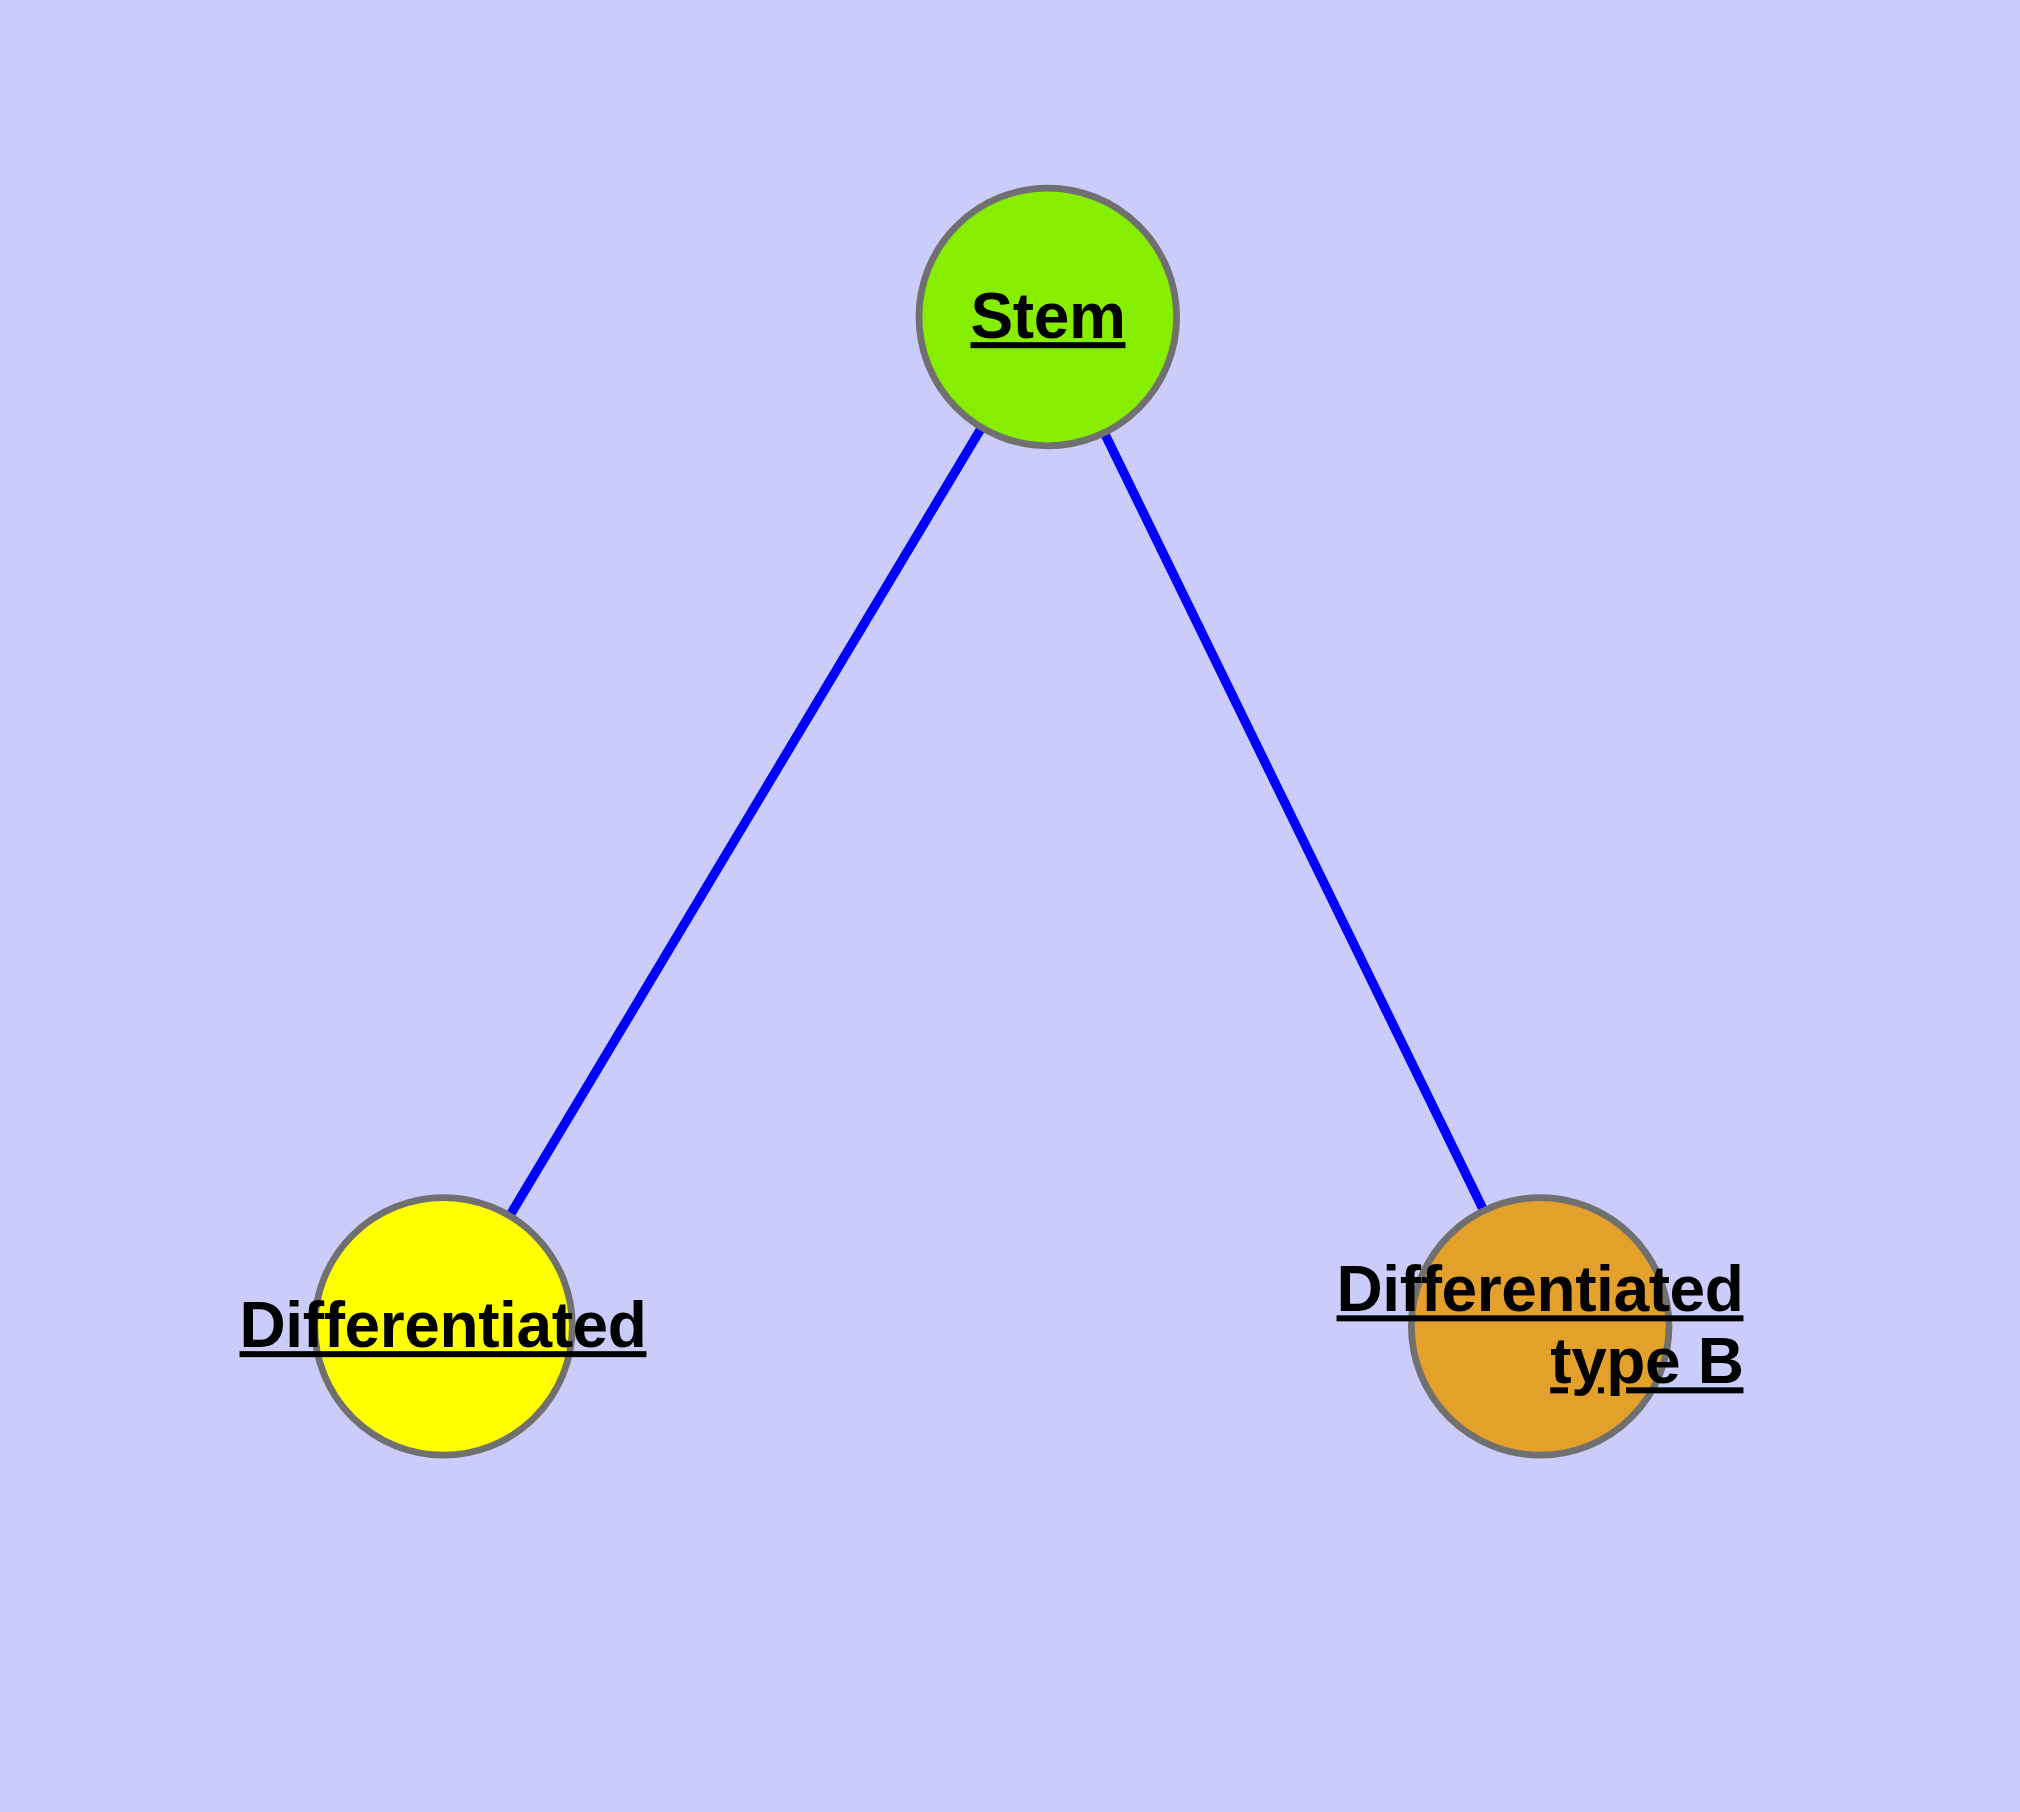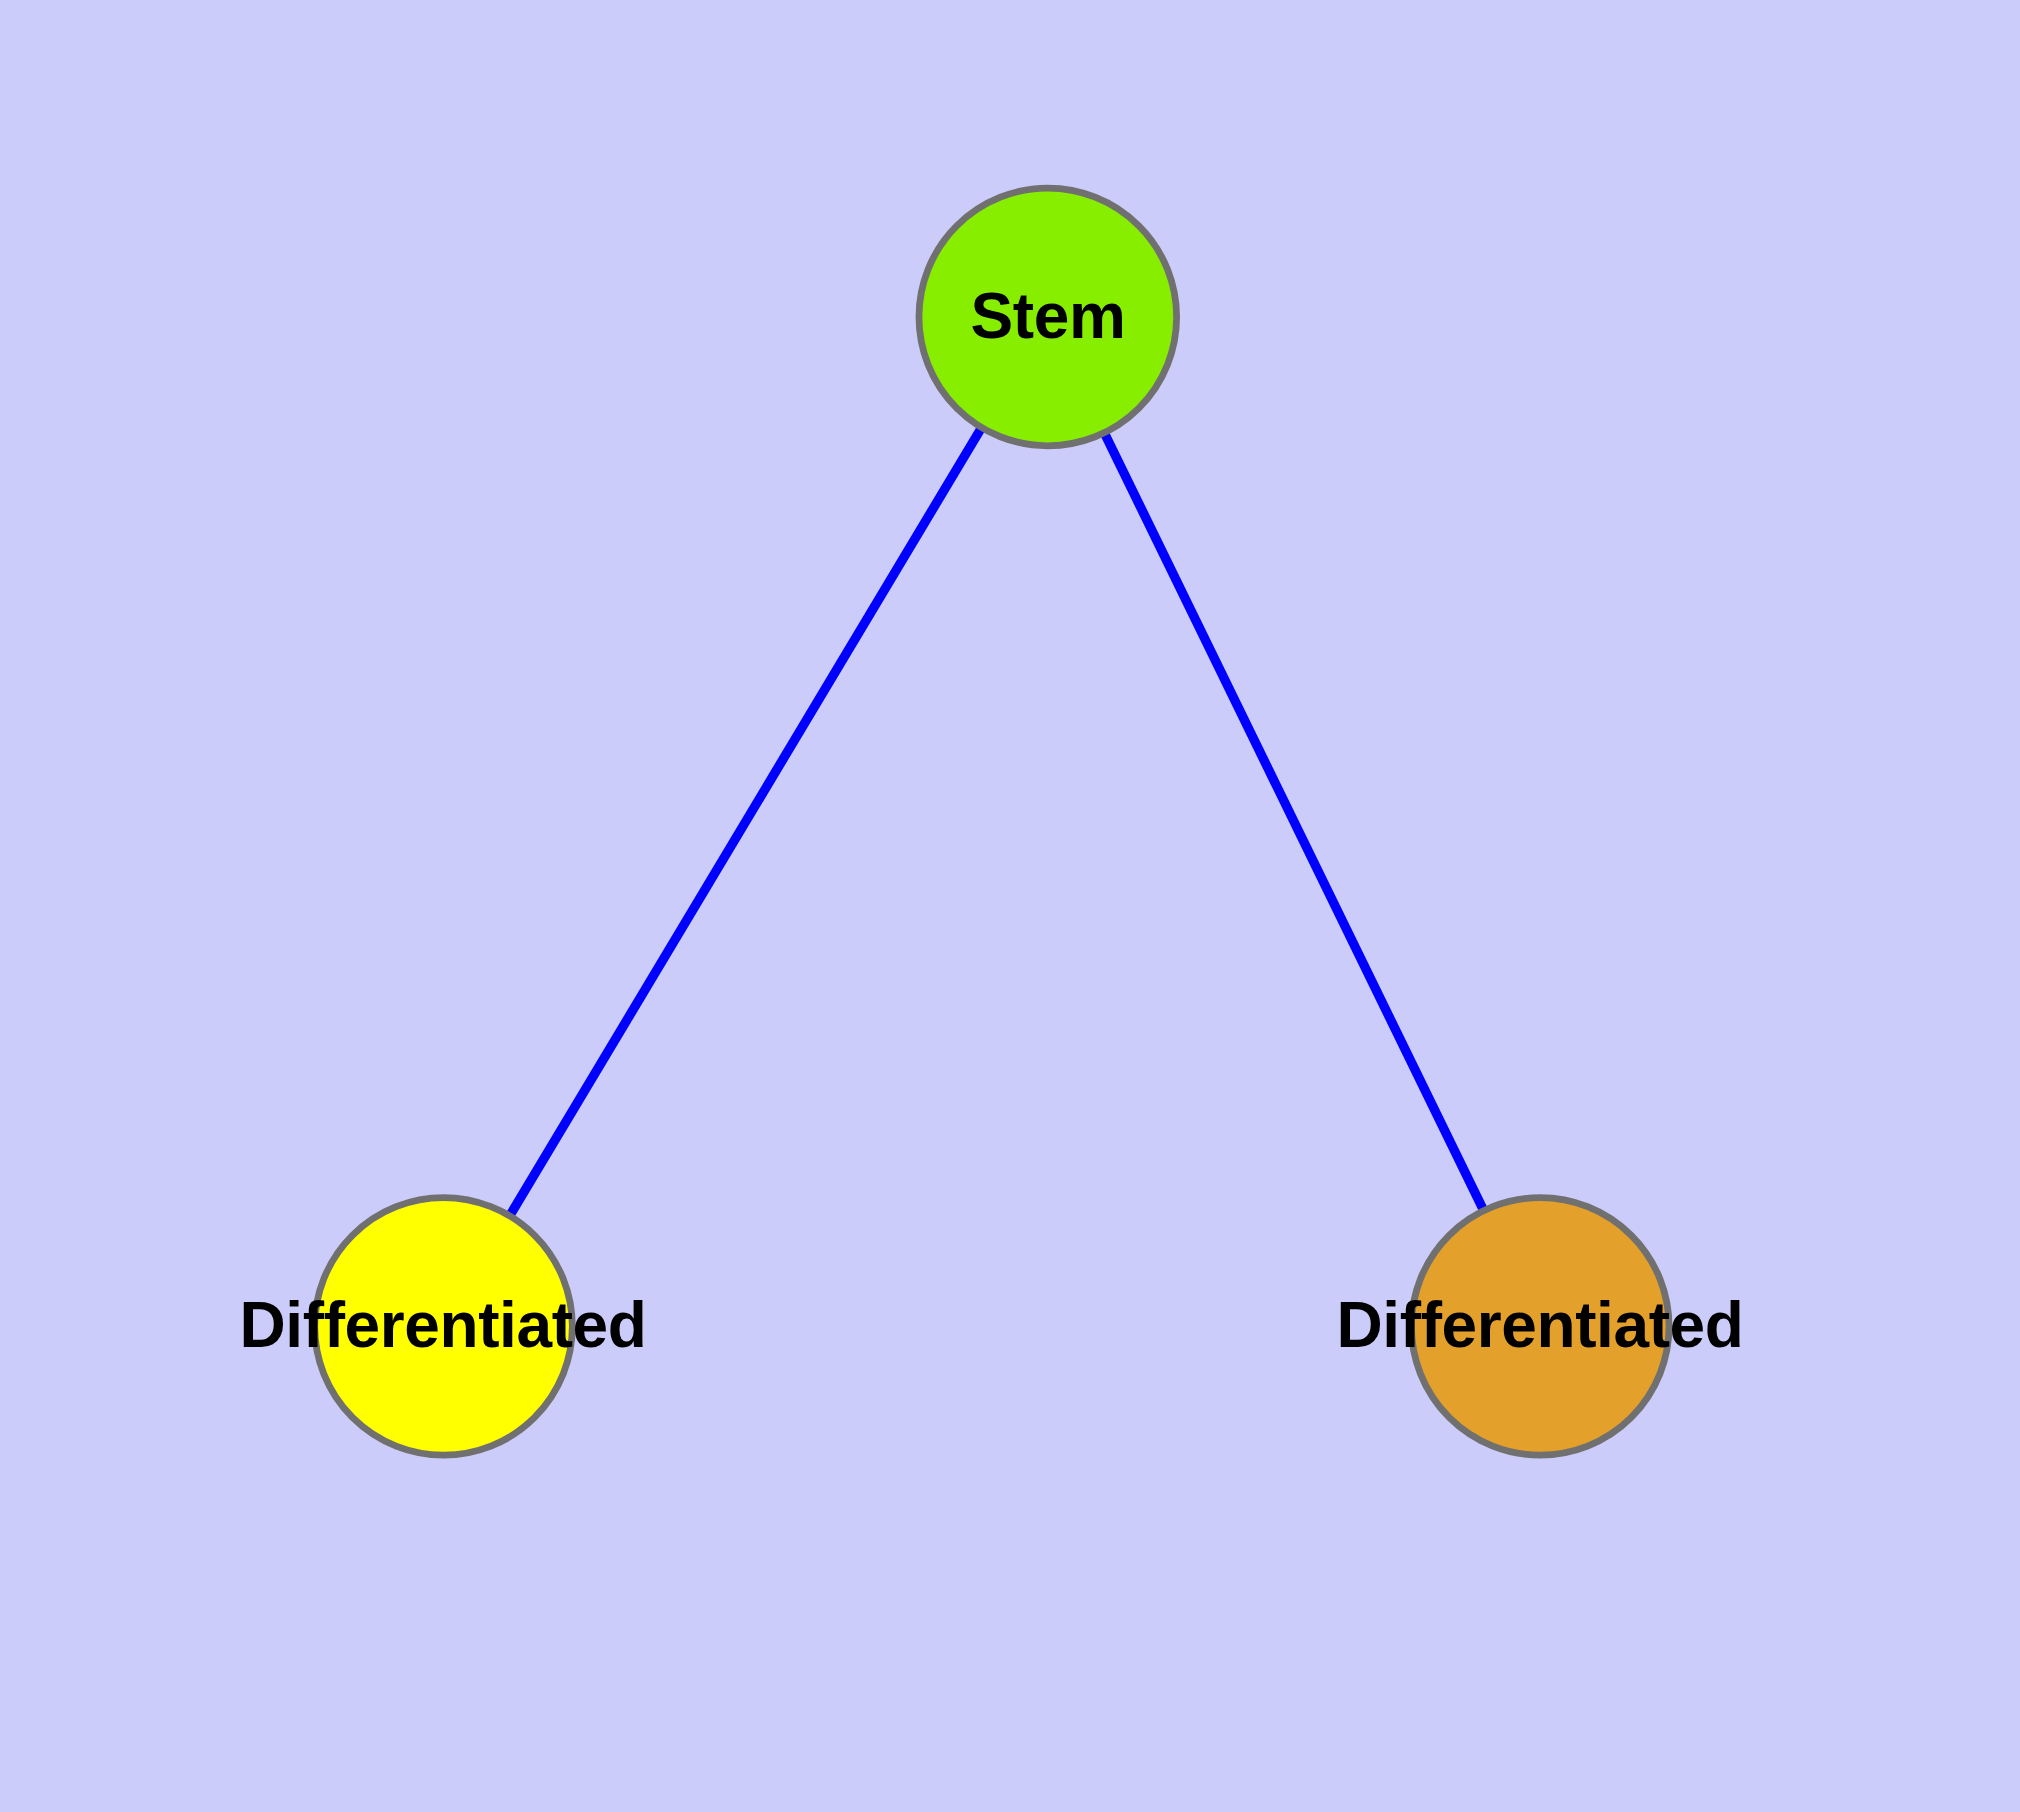--- a/index.html
+++ b/index.html
@@ -27,20 +27,21 @@
     position: absolute;
     text-align: right;
     font-family: "Liberation Sans", "DejaVu Sans", sans-serif;
     font-weight: bold;
     color: #000000;
     white-space: pre;
     line-height: 1.12;
     transform: translate(-50%, -50%);
     pointer-events: none;
     letter-spacing: -0.4px;
+    text-decoration: underline;
   }
 </style>
 </head>
 <body style="background: rgb(204, 204, 250);">
 
 <div id="canvas" style="width: 2021px; height: 1812px; background: rgb(204, 204, 250);">
 
   <svg id="graph-svg" viewBox="0 0 2384 2138" xmlns="http://www.w3.org/2000/svg">
     <g id="edges-layer">
         <line x1="1236" y1="374" x2="523" y2="1565" stroke="#0000ff" stroke-width="11" stroke-linecap="butt"></line>
@@ -49,17 +50,17 @@
     <g id="nodes-layer">
         <circle cx="1236" cy="374" r="152" fill="#88ee00" stroke="#707070" stroke-width="8"></circle>
         <circle cx="523" cy="1565" r="152" fill="#ffff00" stroke="#707070" stroke-width="8"></circle>
         <circle cx="1817" cy="1565" r="152" fill="#e3a02a" stroke="#707070" stroke-width="8"></circle>
       </g>
   </svg>
 
   <div id="labels-layer">
       <div class="node-label" style="left: 1048px; top: 317px; font-size: 64px; color: rgb(0, 0, 0);"><div>Stem</div></div>
       <div class="node-label" style="left: 443px; top: 1326px; font-size: 64px; color: rgb(0, 0, 0);"><div>Differentiated</div></div>
-      <div class="node-label" style="left: 1540px; top: 1326px; font-size: 64px; color: rgb(0, 0, 0);"><div>Differentiated</div></div>
+      <div class="node-label" style="left: 1540px; top: 1326px; font-size: 64px; color: rgb(0, 0, 0);"><div>Differentiated</div><div>type B</div></div>
     </div>
 
 </div>
 
 
 </body></html>

